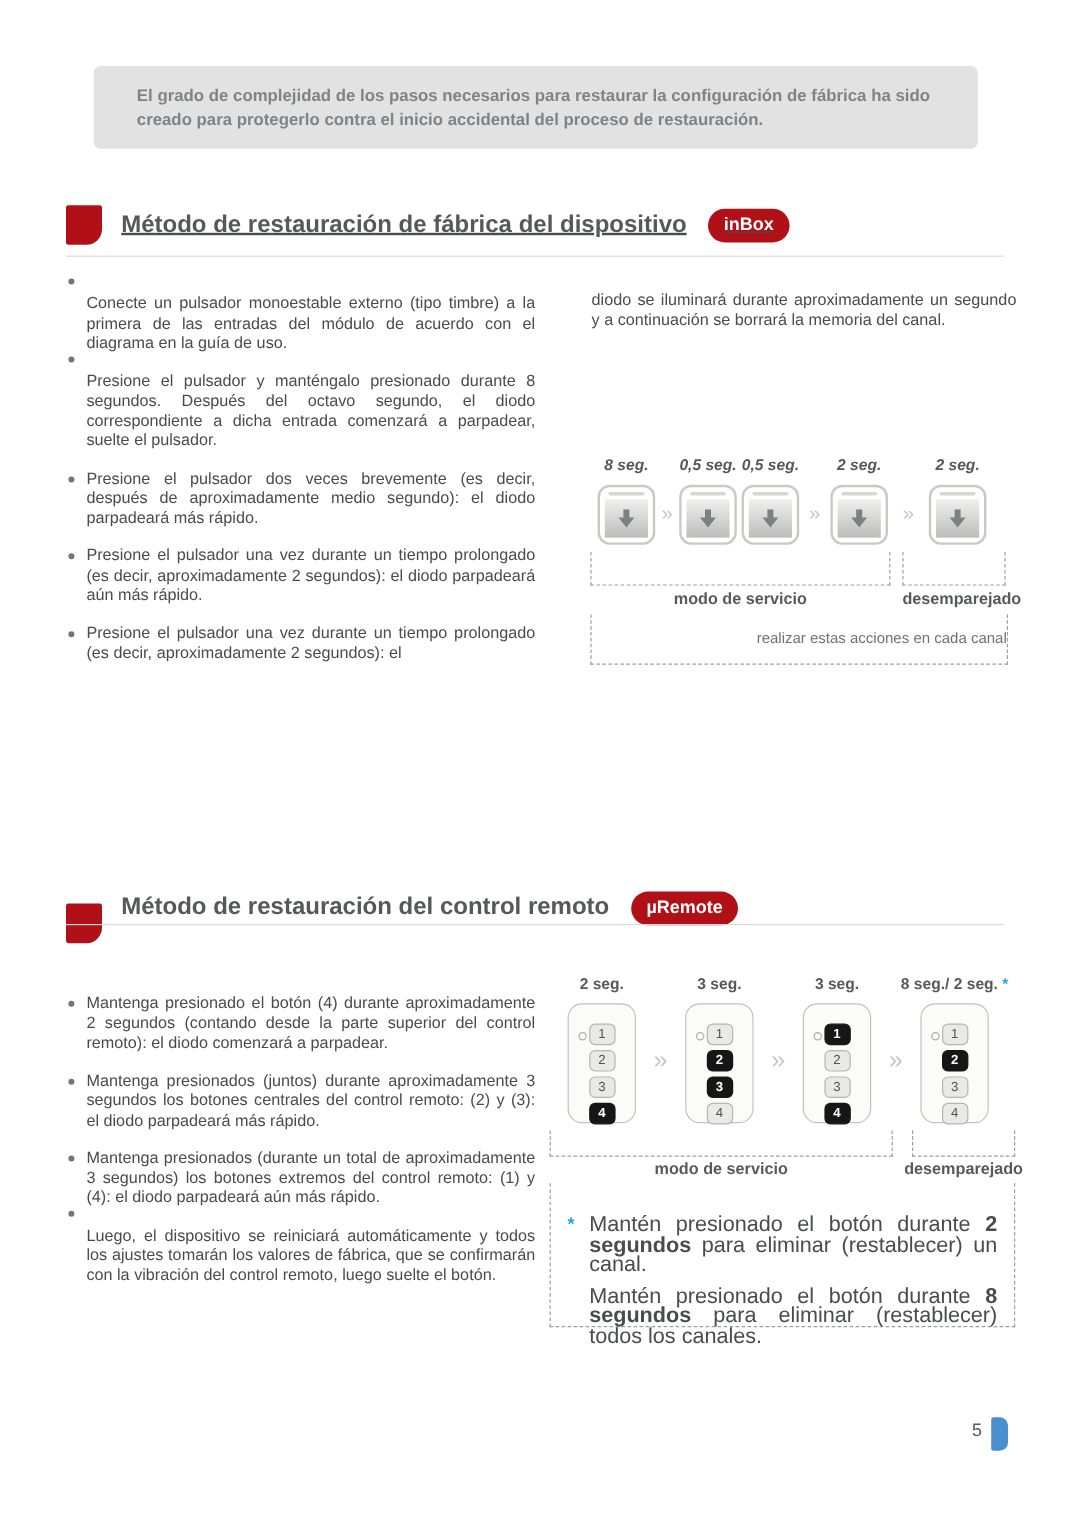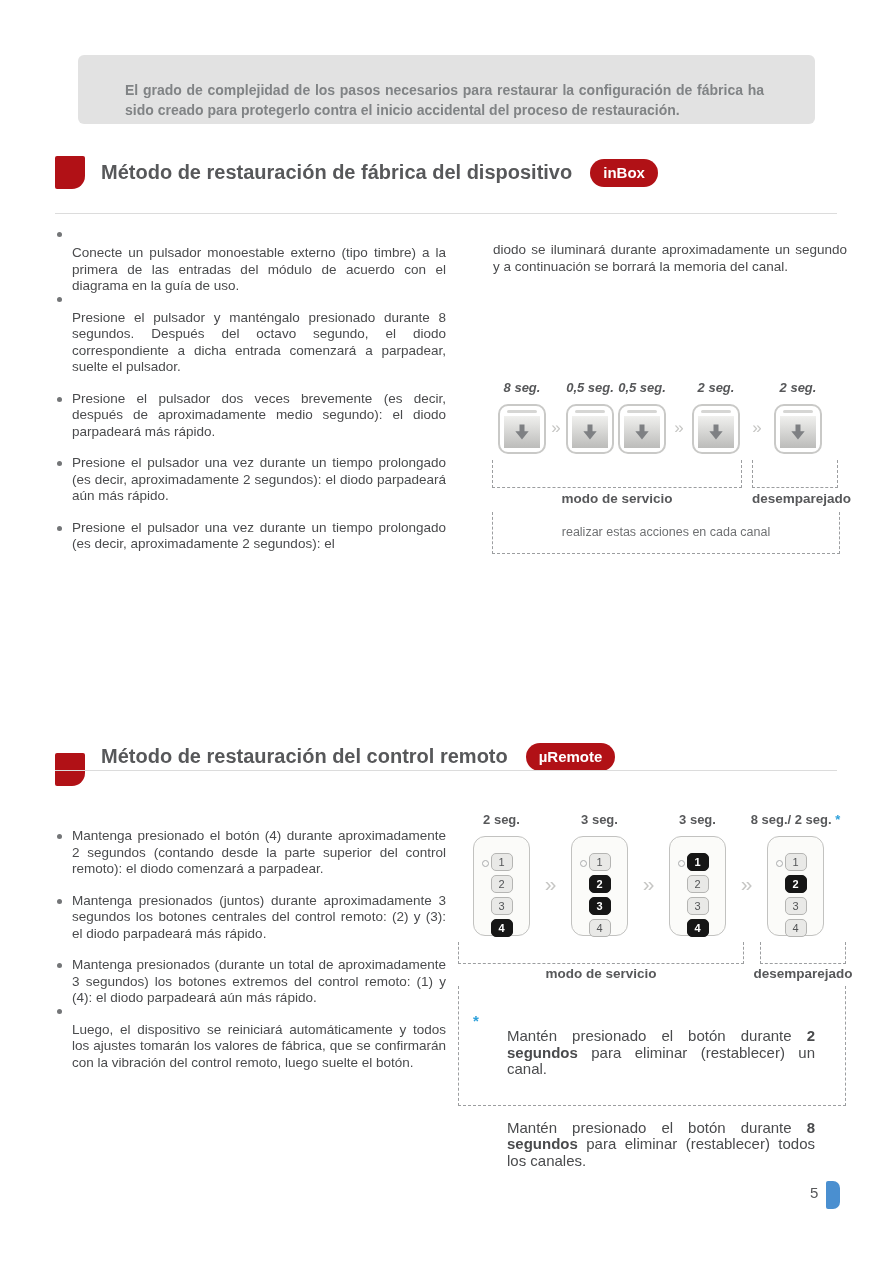--- a/index.html
+++ b/index.html
@@ -2,25 +2,25 @@
 <html><head>
 <meta charset="utf-8">
 <style>
   html,body{margin:0;padding:0;background:#fff;}
   .page{position:relative;width:892px;height:1262px;background:#ffffff;
         font-family:"Liberation Sans","DejaVu Sans",sans-serif;color:#4a4b4d;overflow:hidden;}
 
   
   .notice{position:absolute;left:78px;top:55px;width:737px;height:69px;box-sizing:border-box;
           background:#e2e2e2;border-radius:6px;padding:14px 40px 0 36px;}
-  .notice p{margin:11px;font-size:14px;line-height:20px;font-weight:bold;color:#808385;text-align:justify;}
+  .notice p{margin:0;font-size:14px;line-height:20px;font-weight:bold;color:#808385;text-align:justify;}
 
   
   .sec-header{position:absolute;left:55px;display:flex;align-items:center;}
-  .sec-header.h1{top:156px;}
+  .sec-header.h1{top:171px;text-decoration:underline;}
   .sec-header.h2{top:740px;}
   .marker{width:30px;height:33px;background:#b11116;border-radius:2px 2px 13px 2px;flex:0 0 auto;}
   .h2 .marker{position:relative;top:13px;}
   .sec-title{margin-left:16px;font-size:20px;font-weight:bold;color:#57585a;white-space:nowrap;}
   .badge{margin-left:18px;background:#b11116;color:#ffffff;font-size:15px;font-weight:bold;
          height:28px;line-height:28px;padding:0 13px;border-radius:14px;white-space:nowrap;}
   .rule{position:absolute;left:55px;width:782px;height:1px;background:#dcdcdc;}
   .rule.r1{top:213px;} .rule.r2{top:770px;}
 
   
@@ -53,21 +53,21 @@
 
   .bracket{box-sizing:border-box;border-left:1px dashed #9c9ea0;border-right:1px dashed #9c9ea0;border-bottom:1px dashed #9c9ea0;}
   .d1-brackets{position:relative;height:28px;margin-top:6px;}
   .d1-bA{position:absolute;left:2px;width:250px;top:0;height:28px;}
   .d1-bB{position:absolute;left:262px;width:86px;top:0;height:28px;}
   .d1-labels{position:relative;height:24px;}
   .blabel{font-size:13.5px;font-weight:bold;color:#57585a;text-align:center;white-space:nowrap;}
   .d1-lA{position:absolute;left:2px;width:250px;top:3px;}
   .d1-lB{position:absolute;left:262px;width:86px;top:3px;}
   .d1-footer{margin-left:2px;width:348px;height:42px;box-sizing:border-box;padding-top:13px;
-             text-align:center;font-size:12.5px;color:#6f7173;}
+             text-align:right;font-size:12.5px;color:#6f7173;}
 
   
   .diagram2{position:absolute;left:456px;top:810px;width:394px;}
   .d2-stacks{display:flex;align-items:flex-end;margin-left:17px;}
   .stack2{position:relative;width:57px;padding-top:26px;display:flex;flex-direction:column;align-items:center;flex:0 0 auto;}
   .chev2{flex:0 0 auto;width:41px;height:100px;line-height:96px;text-align:center;color:#c6c6c4;font-size:21px;align-self:flex-end;}
   .remote{position:relative;width:57px;height:100px;box-sizing:border-box;background:#fbfbf9;
           border:1px solid #c2c2c0;border-radius:12px;display:flex;flex-direction:column;align-items:center;padding-top:14px;}
   .led{position:absolute;left:8px;top:23px;width:5px;height:5px;border-radius:50%;border:1px solid #aaacae;background:#fbfbf9;}
   .rbtn{width:22px;height:18px;margin:2px 0;box-sizing:border-box;border:1px solid #b5b5b3;border-radius:5px;
@@ -76,21 +76,21 @@
   .blue{color:#2ea0da;font-weight:bold;}
   .d2-brackets{position:relative;height:22px;margin-top:6px;}
   .d2-bD{position:absolute;left:2px;width:286px;top:0;height:22px;}
   .d2-bE{position:absolute;left:304px;width:86px;top:0;height:22px;}
   .d2-labels{position:relative;height:22px;}
   .d2-lD{position:absolute;left:2px;width:286px;top:2px;}
   .d2-lE{position:absolute;left:296px;width:102px;top:2px;}
   .notebox{margin-left:2px;width:388px;height:120px;box-sizing:border-box;padding:26px 14px 0 14px;}
   .noterow{display:flex;margin-bottom:10px;}
   .noterow .ast{flex:0 0 18px;font-size:15px;line-height:17px;}
-  .noterow p{margin:16px;font-size:15px;line-height:16.5px;text-align:justify;flex:1;}
+  .noterow p{margin:0;font-size:18px;line-height:16.5px;text-align:justify;flex:1;}
 
   
   .pagenum{position:absolute;left:810px;top:1184px;font-size:15px;color:#57585a;}
   .pagetab{position:absolute;left:826px;top:1181px;width:14px;height:28px;background:#4a8fd0;border-radius:2px 7px 7px 2px;}
 </style>
 </head>
 <body>
 
 <div class="page">
 

